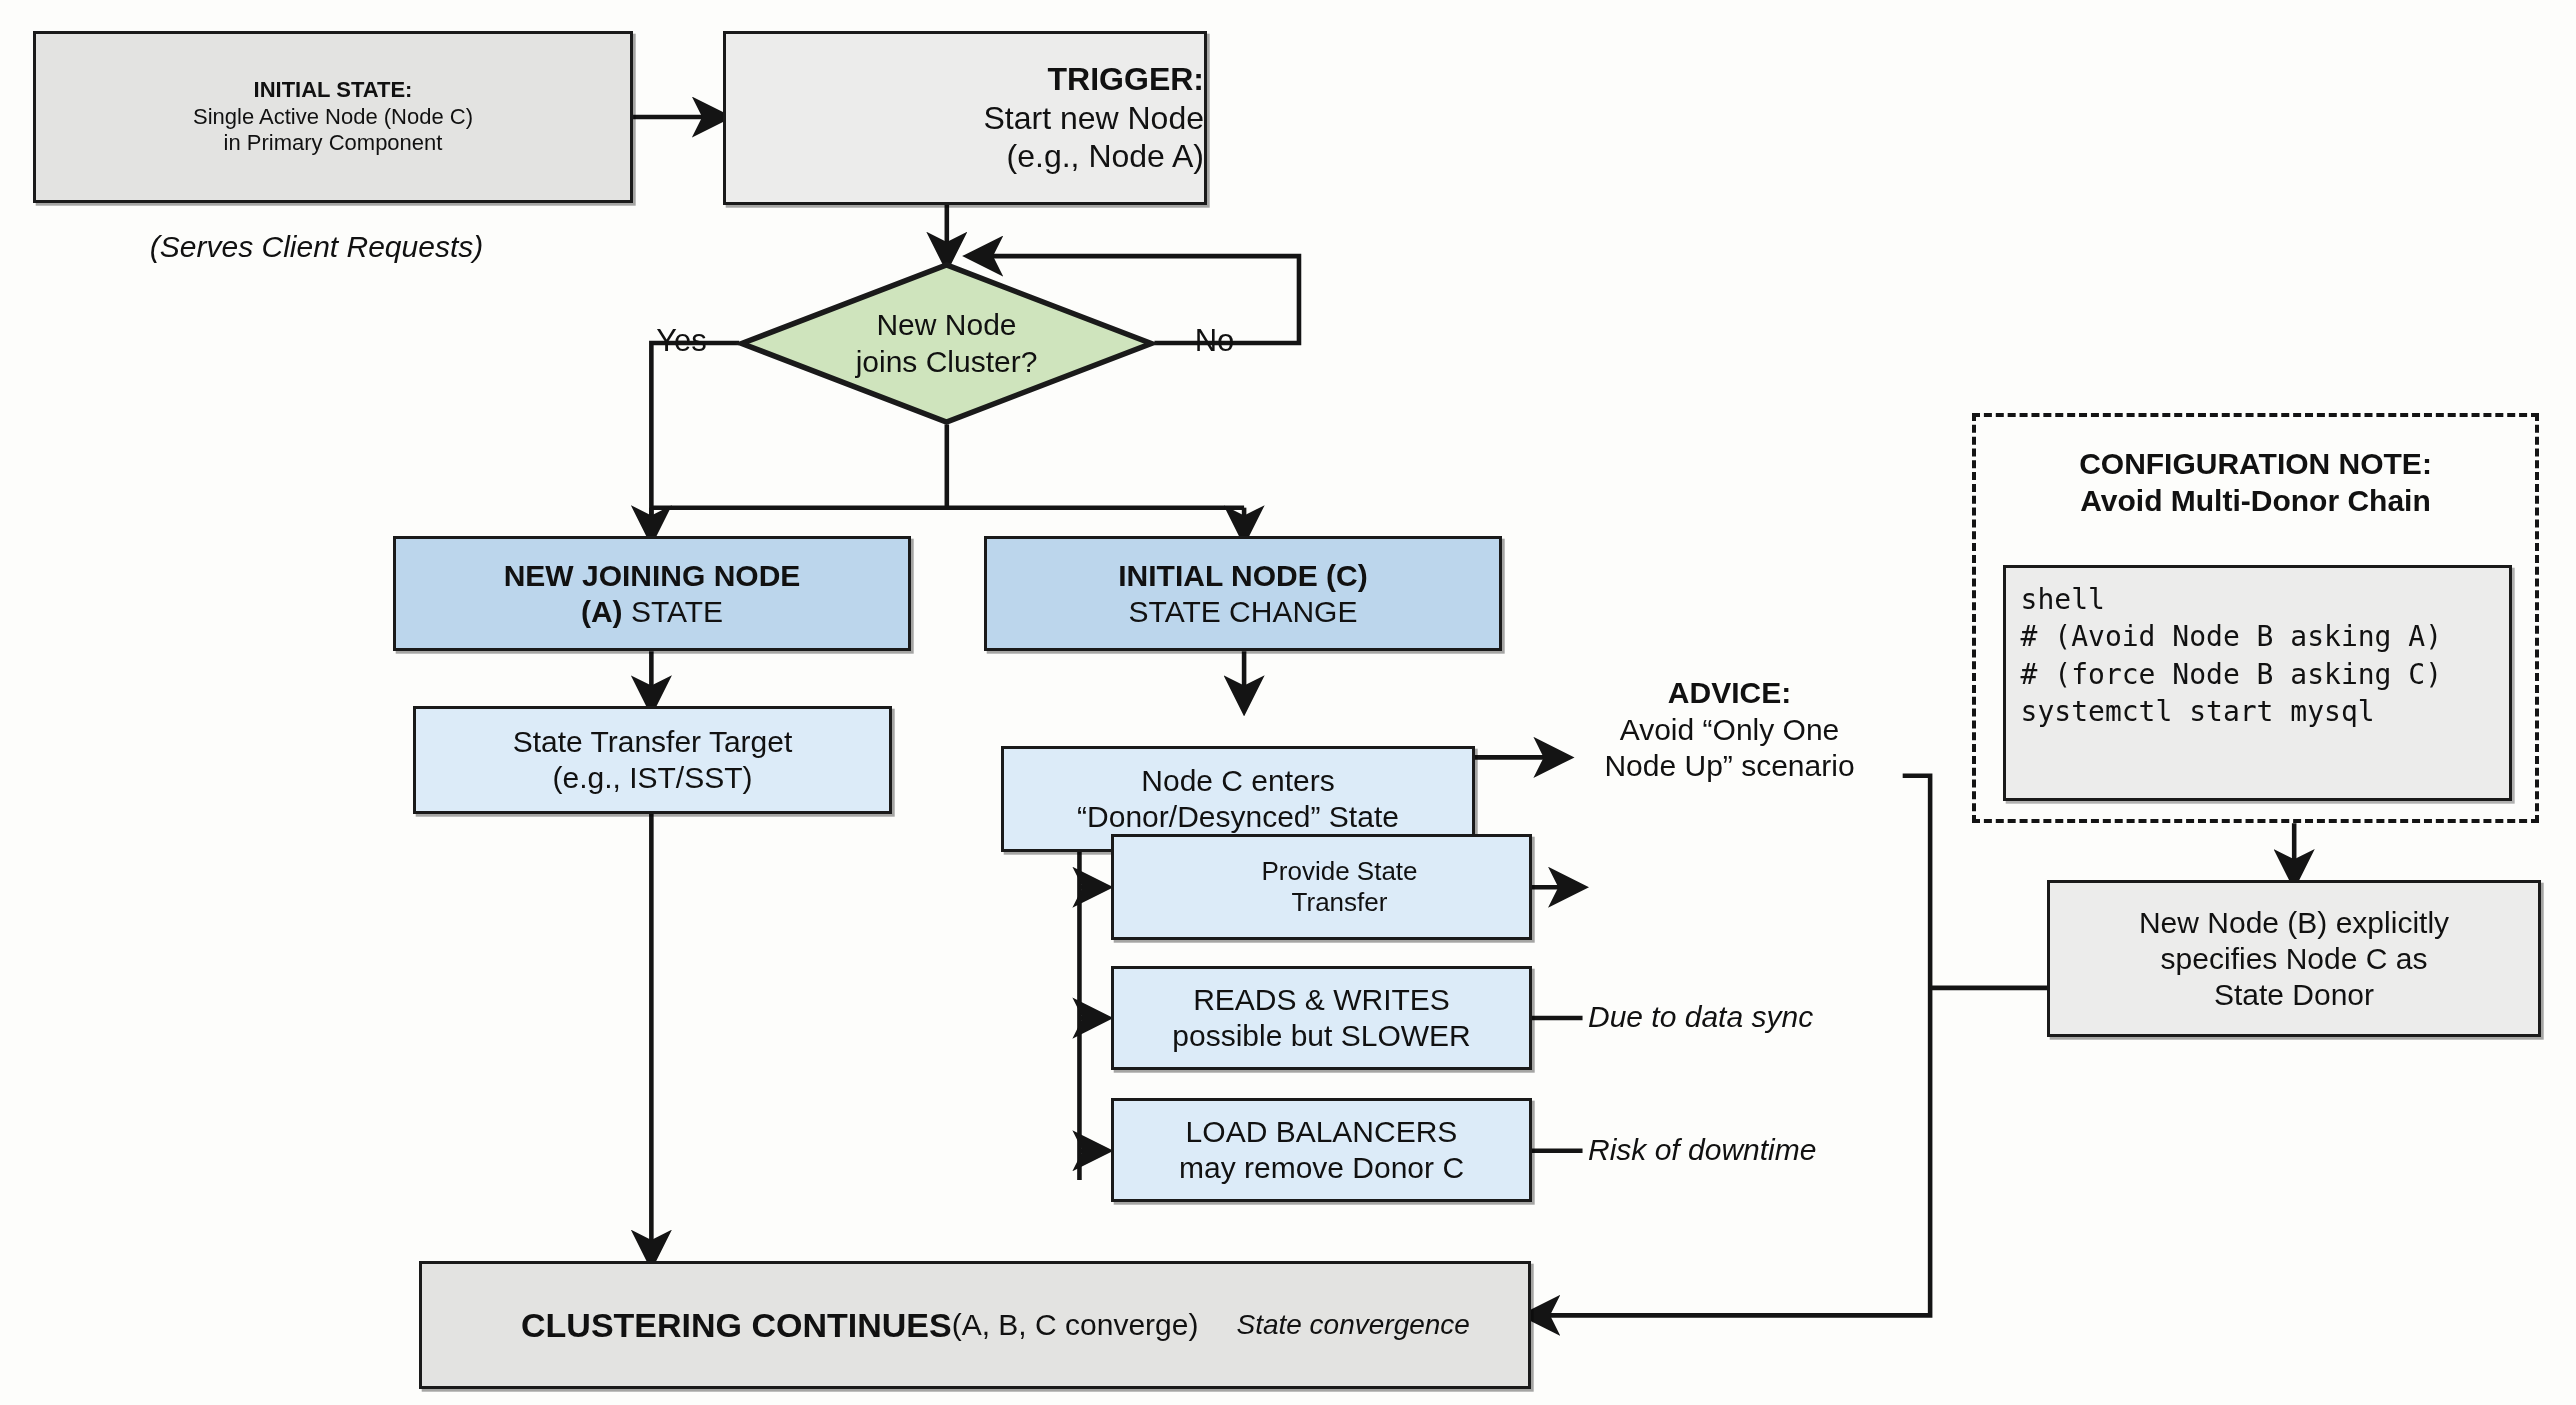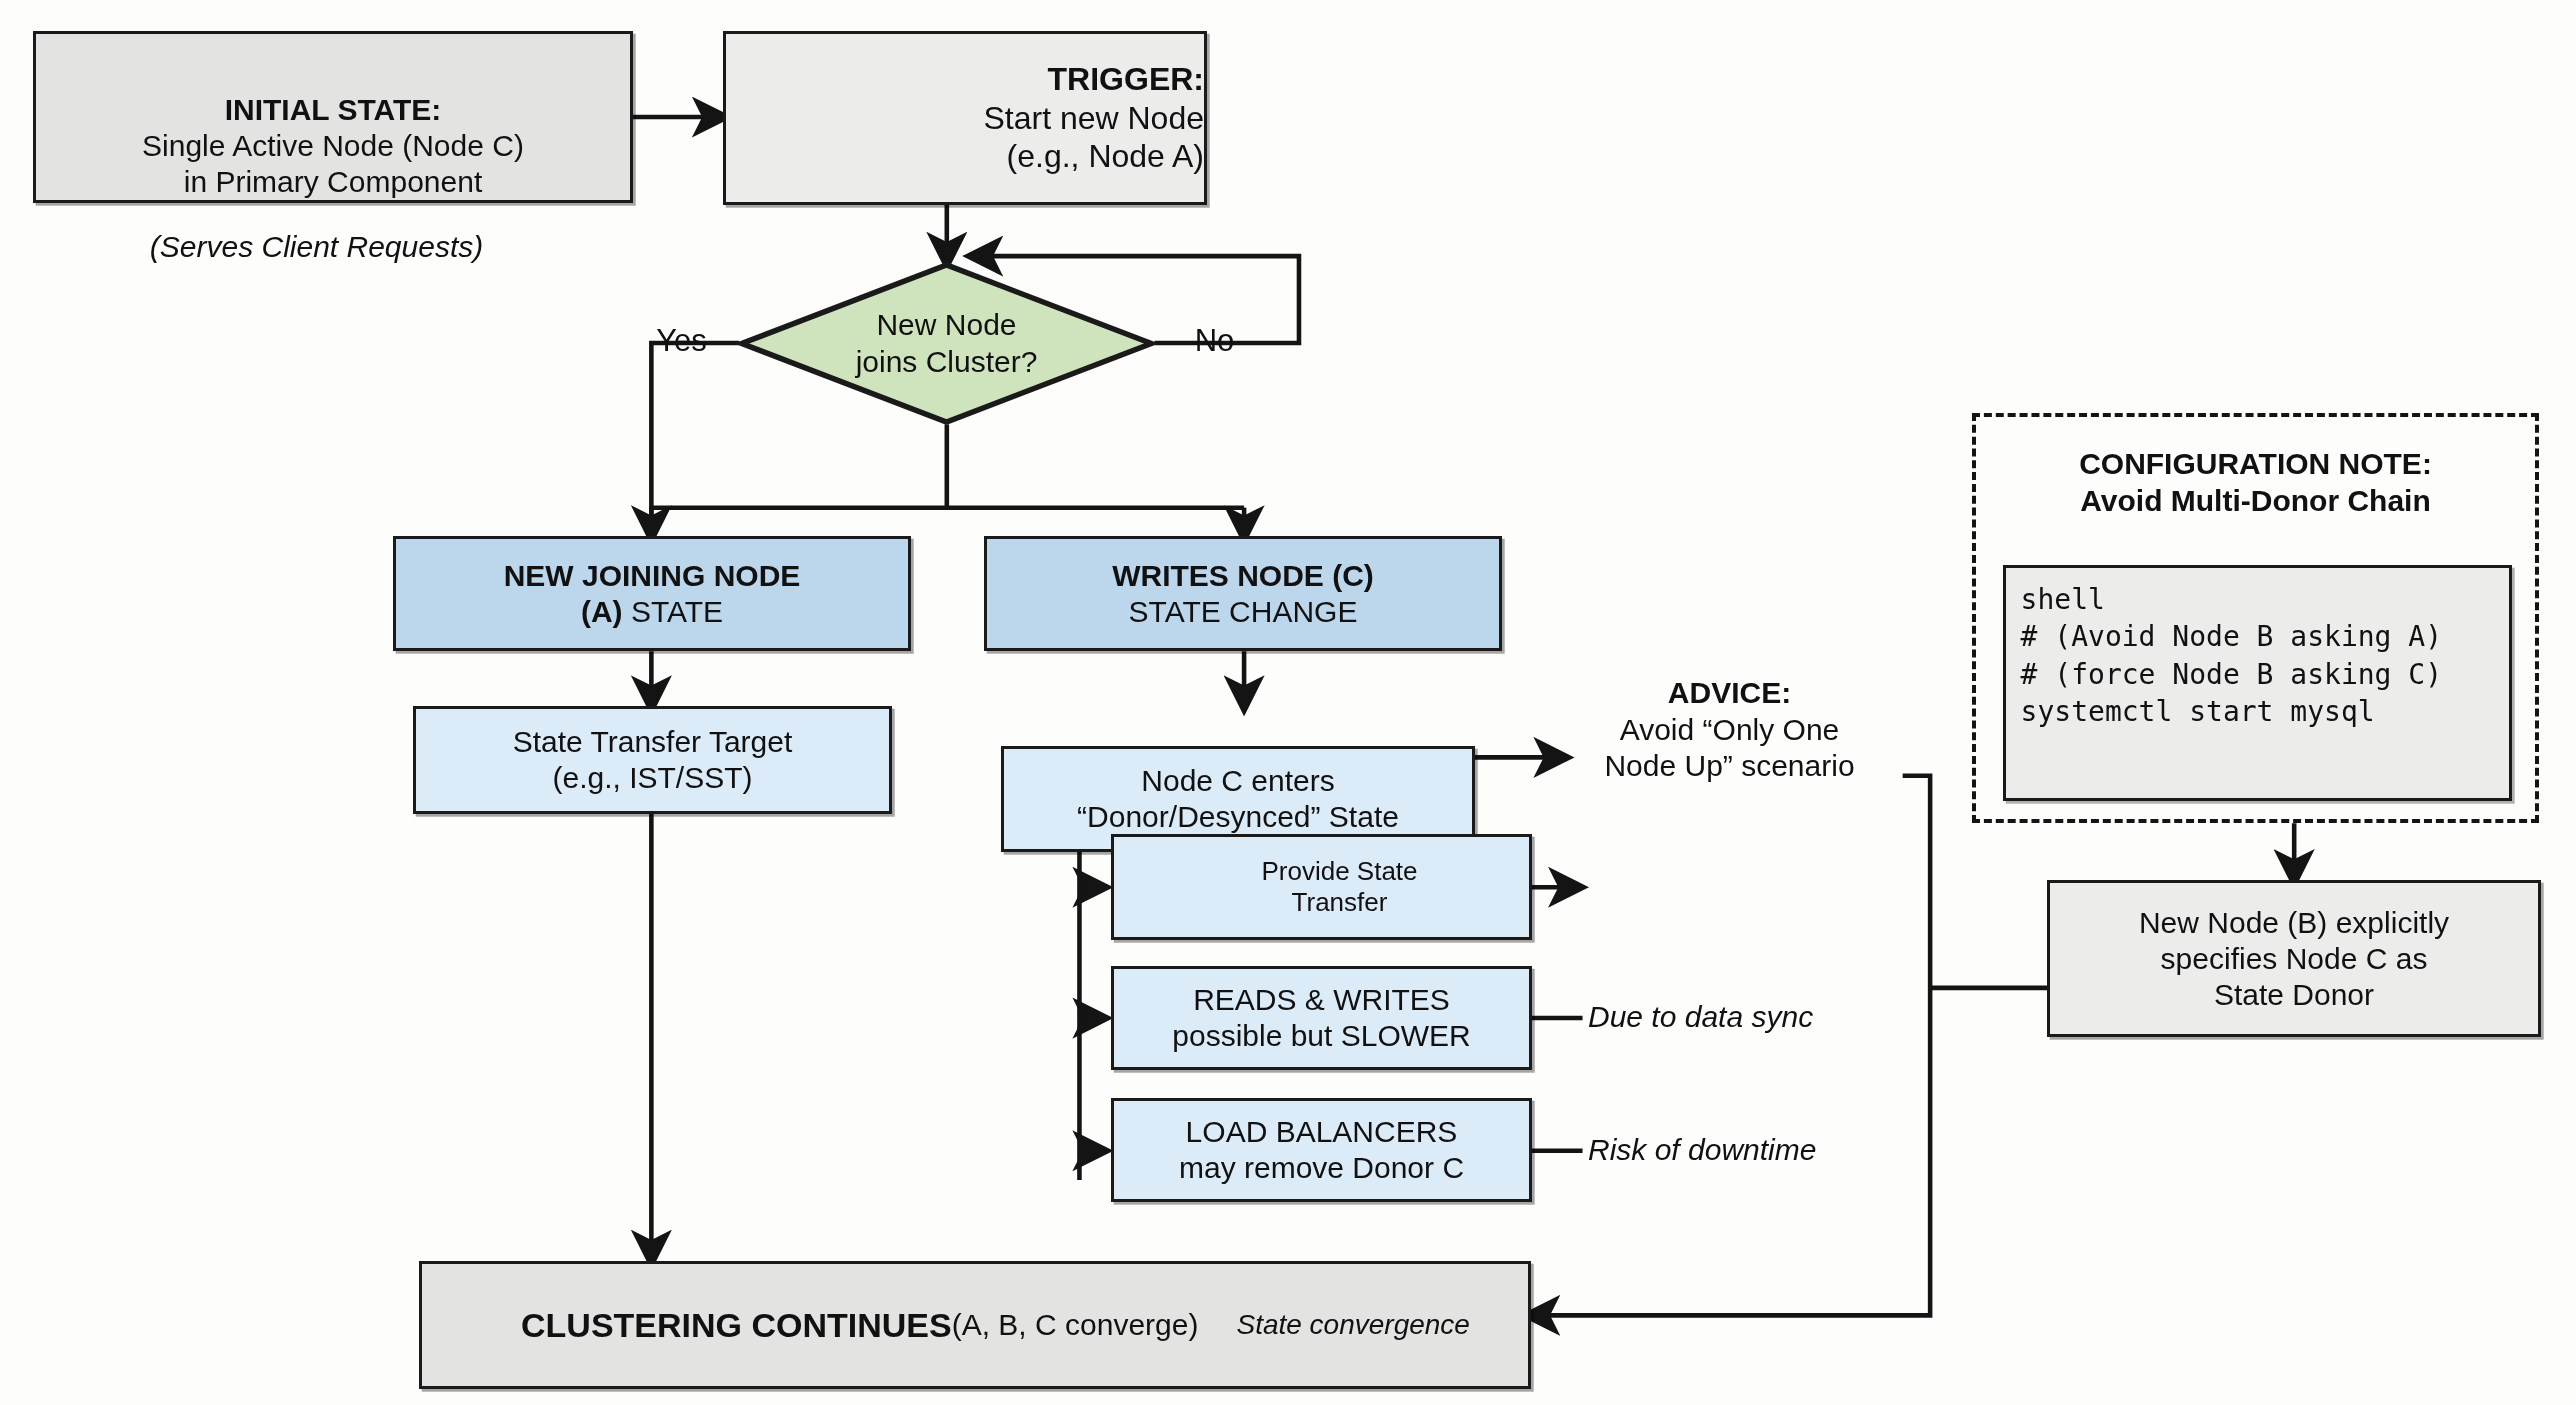--- a/index.html
+++ b/index.html
@@ -125,21 +125,21 @@
       <path d="M 1674 1258 L 1730 1258"></path>
 
       <path d="M 2080 848 L 2110 848 L 2110 1438 L 1672 1438" marker-end="url(#arrow)"></path>
 
       <path d="M 2238 1080 L 2110 1080"></path>
 
       <path d="M 2508 900 L 2508 962" marker-end="url(#arrow)"></path>
     </g>
   </svg>
 
-  <div class="node grey" style="left:33px; top:31px; width:600px; height:172px; font-size:30px;justify-content:flex-end;">
+  <div class="node grey" style="left:33px; top:31px; width:600px; height:172px; font-size:22px;">
     <span class="ln1 b">INITIAL STATE:</span>
     <span class="ln1">Single Active Node (Node C)</span>
     <span class="ln1">in Primary Component</span>
   </div>
 
   <div class="free ital" style="left:33px; top:229px; width:567px; font-size:30px;">(Serves Client Requests)</div>
 
   <div class="node greyl" style="left:723px; top:31px; width:484px; height:174px; font-size:32px;align-items:flex-end;">
     <span class="ln1 b">TRIGGER:</span>
     <span class="ln1">Start new Node</span>
@@ -164,21 +164,21 @@
     <span class="ln1 b">NEW JOINING NODE</span>
     <span class="ln1"><b>(A)</b><span> STATE</span></span>
   </div>
 
   <div class="node bluel" style="left:413px; top:706px; width:479px; height:108px; font-size:30px;">
     <span class="ln1">State Transfer Target</span>
     <span class="ln1">(e.g., IST/SST)</span>
   </div>
 
   <div class="node blue" style="left:984px; top:536px; width:518px; height:115px; font-size:30px;">
-    <span class="ln1 b">WRITES NODE (C)</span>
+    <span class="ln1 b">INITIAL NODE (C)</span>
     <span class="ln1">STATE CHANGE</span>
   </div>
 
   <div class="node bluel" style="left:1001px; top:706px; width:474px; height:106px; font-size:30px;margin-top:40px;">
     <span class="ln1">Node C enters</span>
     <span class="ln1">“Donor/Desynced” State</span>
   </div>
 
   <div class="free" style="left:1555px; top:675px; width:349px; font-size:30px;">
     <span class="ln1 b">ADVICE:</span>

